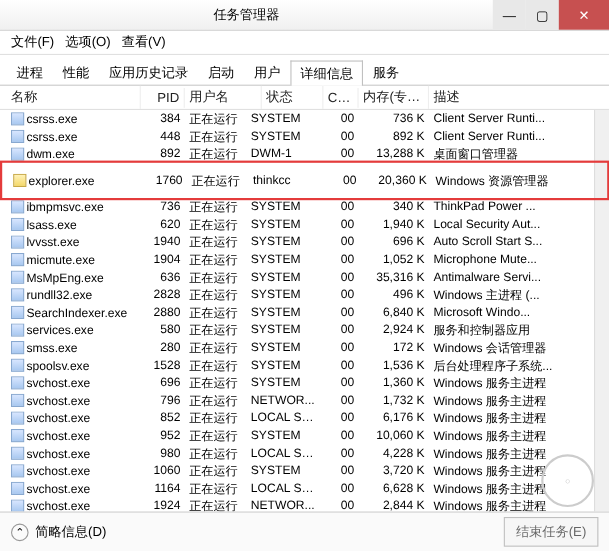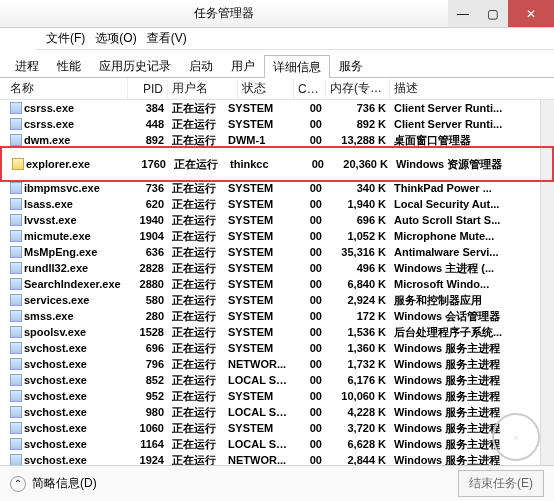--- a/index.html
+++ b/index.html
@@ -3,37 +3,37 @@
 <meta charset="utf-8">
 <style>
 * { margin: 0; padding: 0; box-sizing: border-box; }
 body { font-family: "Microsoft YaHei", "Segoe UI", sans-serif; font-size: 12px; background: #fff; width: 554px; height: 501px; overflow: hidden; position: relative; }
 .titlebar { background: linear-gradient(#fff, #f0f0f0); height: 28px; display: flex; align-items: center; border-bottom: 1px solid #d0d0d0; }
 .titlebar-title { flex: 1; text-align: center; font-size: 12px; }
 .win-controls { display: flex; height: 100%; }
 .win-btn { width: 30px; display: flex; align-items: center; justify-content: center; font-family: sans-serif; font-size: 12px; }
 .win-min, .win-max { background: #e8e8e8; }
 .win-close { background: #c75050; color: #fff; width: 46px; }
-.menubar { display: flex; padding: 2px 6px; gap: 2px; border-bottom: 1px solid #e0e0e0; height: 22px; align-items: center; margin-left: 36px; }
+.menubar { display: flex; padding: 2px 6px; gap: 2px; border-bottom: 1px solid #e0e0e0; height: 22px; align-items: center; }
 .menubar span { padding: 2px 4px; }
 .tabs { display: flex; border-bottom: 1px solid #c0c0c0; padding: 4px 6px 0 6px; gap: 0; height: 28px; }
 .tab { padding: 3px 8px; border: 1px solid transparent; border-bottom: none; font-size: 12px; cursor: default; }
 .tab.active { border-color: #c0c0c0; background: #fff; position: relative; top: 1px; }
 .table-head { display: flex; border-bottom: 1px solid #e0e0e0; height: 22px; align-items: center; font-size: 12px; color: #222; background: #fff; padding-left: 6px; }
 .th { border-right: 1px solid #eee; padding: 2px 4px; overflow: hidden; white-space: nowrap; text-overflow: ellipsis; }
 .th:last-child { border-right: none; }
 .c-name { width: 122px; }
 .c-pid { width: 40px; text-align: right; }
 .c-status { width: 56px; }
 .c-user { width: 70px; }
 .c-cpu { width: 32px; text-align: right; }
 .c-mem { width: 64px; text-align: right; }
 .c-desc { flex: 1; overflow: hidden; white-space: nowrap; text-overflow: ellipsis; }
 .table-body { overflow: hidden; }
-.row { display: flex; height: 16px; align-items: center; font-size: 11px; padding-left: 6px; font-weight: bold; }
+.row { display: flex; height: 16px; align-items: center; font-size: 11px; padding-left: 6px; }
 .td { padding: 0 4px; overflow: hidden; white-space: nowrap; text-overflow: ellipsis; }
 .row.highlight { border: 2px solid #e43b3b; margin: -2px 0; position: relative; z-index: 2; height: 36px; }
 .proc-icon { width: 12px; height: 12px; margin-right: 2px; display: inline-block; vertical-align: -2px; background: linear-gradient(#d8e6ff,#a8c8f0); border: 1px solid #88a8d0; }
 .proc-icon.folder { background: linear-gradient(#fff2b8,#f4d86a); border-color: #c8a844; }
 .footer { position: absolute; bottom: 0; left: 0; right: 0; border-top: 1px solid #d0d0d0; height: 36px; display: flex; align-items: center; padding: 0 10px; justify-content: space-between; background: #fafafa; }
 .simple-info { display: flex; align-items: center; gap: 6px; }
 .chev { width: 16px; height: 16px; border: 1px solid #999; border-radius: 50%; display: flex; align-items: center; justify-content: center; font-size: 10px; }
 .end-task { border: 1px solid #999; padding: 4px 10px; background: #f5f5f5; font-size: 12px; opacity: .6; }
 .scrollbar-v { position: absolute; right: 0; top: 100px; width: 14px; bottom: 36px; background: #f0f0f0; border-left: 1px solid #ddd; }
 .watermark { position: absolute; right: 14px; bottom: 40px; width: 48px; height: 48px; border: 2px solid #ccc; border-radius: 50%; display: flex; align-items: center; justify-content: center; font-size: 8px; color: #bbb; }

